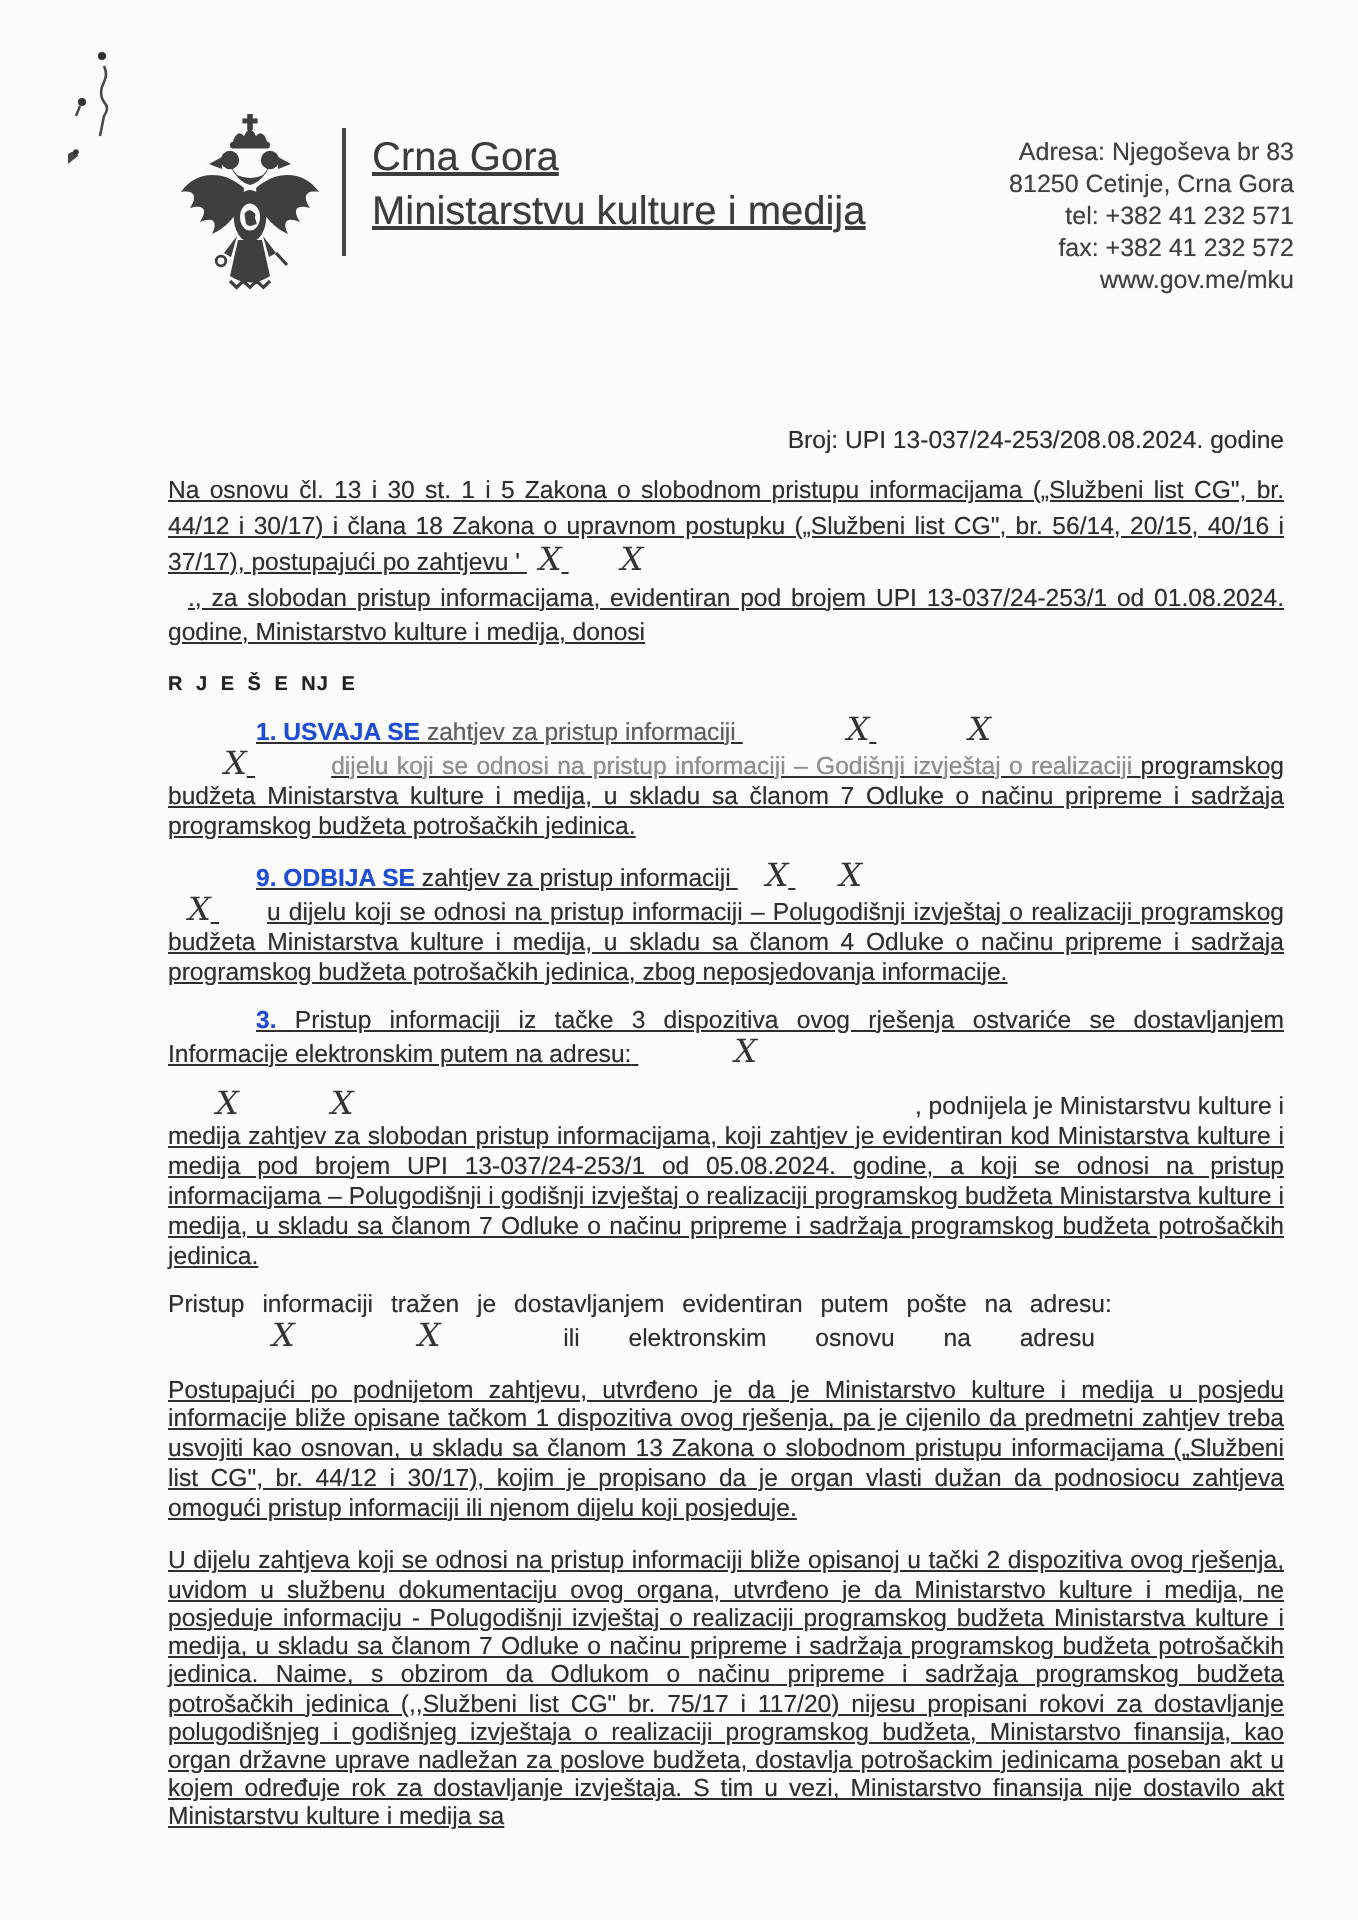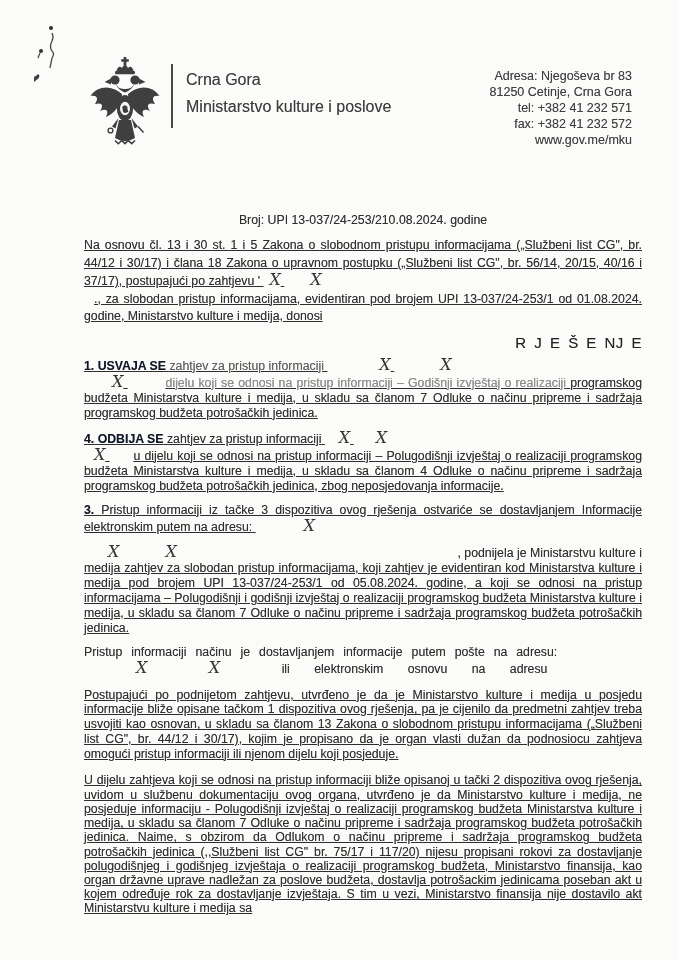--- a/index.html
+++ b/index.html
@@ -9,33 +9,33 @@
     margin:0 auto;
     background:#fbfbf9;
     overflow:hidden;
     font-family:"Liberation Sans",sans-serif;
     color:#2e2e2e;
     text-shadow:0 0 .4px rgba(40,40,40,.45);
   }
   
   .crest{position:absolute;left:86px;top:56px;}
   .lh-divider{position:absolute;left:171px;top:64px;width:2px;height:64px;background:#4a4a4a;}
-  .org{position:absolute;left:186px;top:66px;font-size:16px;line-height:27px;color:#3c3c3c;}
-  .contact{position:absolute;right:47px;top:68px;text-align:right;font-size:12.5px;line-height:16px;color:#3f3f3f;}
+  .org{position:absolute;left:186px;top:66px;font-size:20px;line-height:27px;color:#3c3c3c;text-decoration:underline;}
+  .contact{position:absolute;right:32px;top:68px;text-align:right;font-size:12.5px;line-height:16px;color:#3f3f3f;}
   
   .artifacts{position:absolute;left:26px;top:20px;}
   
   .content{position:absolute;left:84px;top:212px;width:558px;font-size:12.3px;line-height:15px;}
-  .meta-row{display:flex;justify-content:center;line-height:16px;margin-bottom:9px;}
+  .meta-row{display:flex;justify-content:flex-end;line-height:16px;margin-bottom:9px;}
   .j{text-align:justify;text-decoration:underline;}
   .intro{line-height:17.5px;margin:0;}
   .intro-cont{line-height:17.5px;margin:0 0 4px;text-indent:10px;}
-  .doc-heading{text-align:right;font-weight:normal;font-size:15px;letter-spacing:.5px;word-spacing:3px;color:#222;margin:9px 0 7px;}
+  .doc-heading{text-align:left;font-weight:bold;font-size:10px;letter-spacing:.5px;word-spacing:3px;color:#222;margin:9px 0 7px;}
   .para{margin:0 0 9px;}
-  .lead{font-weight:bold;color:#0f172a;}
+  .lead{font-weight:bold;color:#1d4ed8;margin-left:44px;}
   .xmark{font-family:"DejaVu Serif",serif;font-style:italic;font-size:16px;line-height:1;display:inline-block;color:#333;text-shadow:none;}
   .faded{color:#8f8f8f;}
   .mild{color:#5f5f5f;}
   .flexline{display:flex;align-items:baseline;}
   .grow{flex:1;}
   .spread1{word-spacing:5.5px;}
   .spread2{word-spacing:21px;}
   .p3{line-height:14.8px;}
   .p4{line-height:14.2px;margin-bottom:0;}
 </style>
@@ -76,58 +76,58 @@
       <path d="M52 70.5 L57.5 76.5" stroke="#3f3f3f" stroke-width="1.6" fill="none"></path>
       <path d="M29 84.5 l3.3 3.2 l3.3 -3.2 l3.4 3.2 l3.3 -3.2 l3.4 3.2 l3.3 -3.2" fill="none" stroke="#3f3f3f" stroke-width="1.6"></path>
       <ellipse cx="39" cy="52.5" rx="5.6" ry="7.4" fill="#f8f8f6" stroke="#3f3f3f" stroke-width="1.2"></ellipse>
       <path d="M36.2 51 q2 -3 4 -1.2 q2.2 1 1.2 3 l1 3 q-3.2 2.2 -5.4 .2 z" fill="#3f3f3f"></path>
     </svg>
 
     <div class="lh-divider"></div>
 
     <div class="org">
       <div>Crna Gora</div>
-      <div>Ministarstvo kulture i poslove</div>
+      <div>Ministarstvu kulture i medija</div>
     </div>
 
     <div class="contact">
       <div>Adresa: Njegoševa br 83</div>
       <div>81250 Cetinje, Crna Gora</div>
       <div>tel: +382 41 232 571</div>
       <div>fax: +382 41 232 572</div>
       <div>www.gov.me/mku</div>
     </div>
   </div>
 
   <div class="content">
 
     <div class="meta-row">
       <span>Broj: UPI 13-037/24-253/2</span>
-      <span>10.08.2024. godine</span>
+      <span>08.08.2024. godine</span>
     </div>
 
     <p class="intro j"><span>Na osnovu čl. 13 i 30 st. 1 i 5 Zakona o slobodnom pristupu informacijama („Službeni list CG", br. 44/12 i 30/17) i člana 18 Zakona o upravnom postupku („Službeni list CG", br. 56/14, 20/15, 40/16 i 37/17), postupajući po zahtjevu '</span>
       <span class="xmark" style="margin-left:6px">X</span>
       <span class="xmark" style="margin-left:26px">X</span>
     </p>
     <p class="intro-cont j">., za slobodan pristup informacijama, evidentiran pod brojem UPI 13-037/24-253/1 od 01.08.2024. godine, Ministarstvo kulture i medija, donosi</p>
 
     <div class="doc-heading">R J E Š E NJ E</div>
 
     <p class="para j"><span class="lead">1. USVAJA SE</span>
       <span class="mild">zahtjev za pristup informaciji</span>
       <span class="xmark" style="margin-left:52px">X</span>
       <span class="xmark" style="margin-left:46px">X</span>
       <br>
       <span class="xmark" style="margin-left:28px">X</span>
       <span class="faded" style="margin-left:38px">dijelu koji se odnosi na pristup informaciji – Godišnji izvještaj o realizaciji</span>
       <span>programskog budžeta Ministarstva kulture i medija, u skladu sa članom 7 Odluke o načinu pripreme i sadržaja programskog budžeta potrošačkih jedinica.</span>
     </p>
 
-    <p class="para j"><span class="lead">4. ODBIJA SE</span>
+    <p class="para j"><span class="lead">9. ODBIJA SE</span>
       <span>zahtjev za pristup informaciji</span>
       <span class="xmark" style="margin-left:14px">X</span>
       <span class="xmark" style="margin-left:22px">X</span>
       <br>
       <span class="xmark" style="margin-left:10px">X</span>
       <span style="margin-left:24px">u dijelu koji se odnosi na pristup informaciji – Polugodišnji izvještaj o realizaciji programskog budžeta Ministarstva kulture i medija, u skladu sa članom 4 Odluke o načinu pripreme i sadržaja programskog budžeta potrošačkih jedinica, zbog neposjedovanja informacije.</span>
     </p>
 
     <p class="para j"><span class="lead">3.</span>
       <span>Pristup informaciji iz tačke 3 dispozitiva ovog rješenja ostvariće se dostavljanjem Informacije elektronskim putem na adresu:</span>
@@ -139,21 +139,21 @@
       <div class="flexline">
         <span class="xmark" style="margin-left:24px">X</span>
         <span class="xmark" style="margin-left:46px">X</span>
         <span class="grow"></span>
         <span>, podnijela je Ministarstvu kulture i</span>
       </div>
       <div class="j">medija zahtjev za slobodan pristup informacijama, koji zahtjev je evidentiran kod Ministarstva kulture i medija pod brojem UPI 13-037/24-253/1 od 05.08.2024. godine, a koji se odnosi na pristup informacijama – Polugodišnji i godišnji izvještaj o realizaciji programskog budžeta Ministarstva kulture i medija, u skladu sa članom 7 Odluke o načinu pripreme i sadržaja programskog budžeta potrošačkih jedinica.</div>
     </div>
 
     <div class="para" style="margin-bottom:11px">
-      <div class="spread1">Pristup informaciji načinu je dostavljanjem informacije putem pošte na adresu:</div>
+      <div class="spread1">Pristup informaciji tražen je dostavljanjem evidentiran putem pošte na adresu:</div>
       <div>
         <span class="xmark" style="margin-left:52px">X</span>
         <span class="xmark" style="margin-left:58px">X</span>
         <span class="spread2" style="margin-left:58px">ili elektronskim osnovu na adresu</span>
       </div>
     </div>
 
     <p class="para j p3" style="margin-bottom:12px">Postupajući po podnijetom zahtjevu, utvrđeno je da je Ministarstvo kulture i medija u posjedu informacije bliže opisane tačkom 1 dispozitiva ovog rješenja, pa je cijenilo da predmetni zahtjev treba usvojiti kao osnovan, u skladu sa članom 13 Zakona o slobodnom pristupu informacijama („Službeni list CG", br. 44/12 i 30/17), kojim je propisano da je organ vlasti dužan da podnosiocu zahtjeva omogući pristup informaciji ili njenom dijelu koji posjeduje.</p>
 
     <p class="para j p4">U dijelu zahtjeva koji se odnosi na pristup informaciji bliže opisanoj u tački 2 dispozitiva ovog rješenja, uvidom u službenu dokumentaciju ovog organa, utvrđeno je da Ministarstvo kulture i medija, ne posjeduje informaciju - Polugodišnji izvještaj o realizaciji programskog budžeta Ministarstva kulture i medija, u skladu sa članom 7 Odluke o načinu pripreme i sadržaja programskog budžeta potrošačkih jedinica. Naime, s obzirom da Odlukom o načinu pripreme i sadržaja programskog budžeta potrošačkih jedinica (,,Službeni list CG" br. 75/17 i 117/20) nijesu propisani rokovi za dostavljanje polugodišnjeg i godišnjeg izvještaja o realizaciji programskog budžeta, Ministarstvo finansija, kao organ državne uprave nadležan za poslove budžeta, dostavlja potrošackim jedinicama poseban akt u kojem određuje rok za dostavljanje izvještaja. S tim u vezi, Ministarstvo finansija nije dostavilo akt Ministarstvu kulture i medija sa</p>

